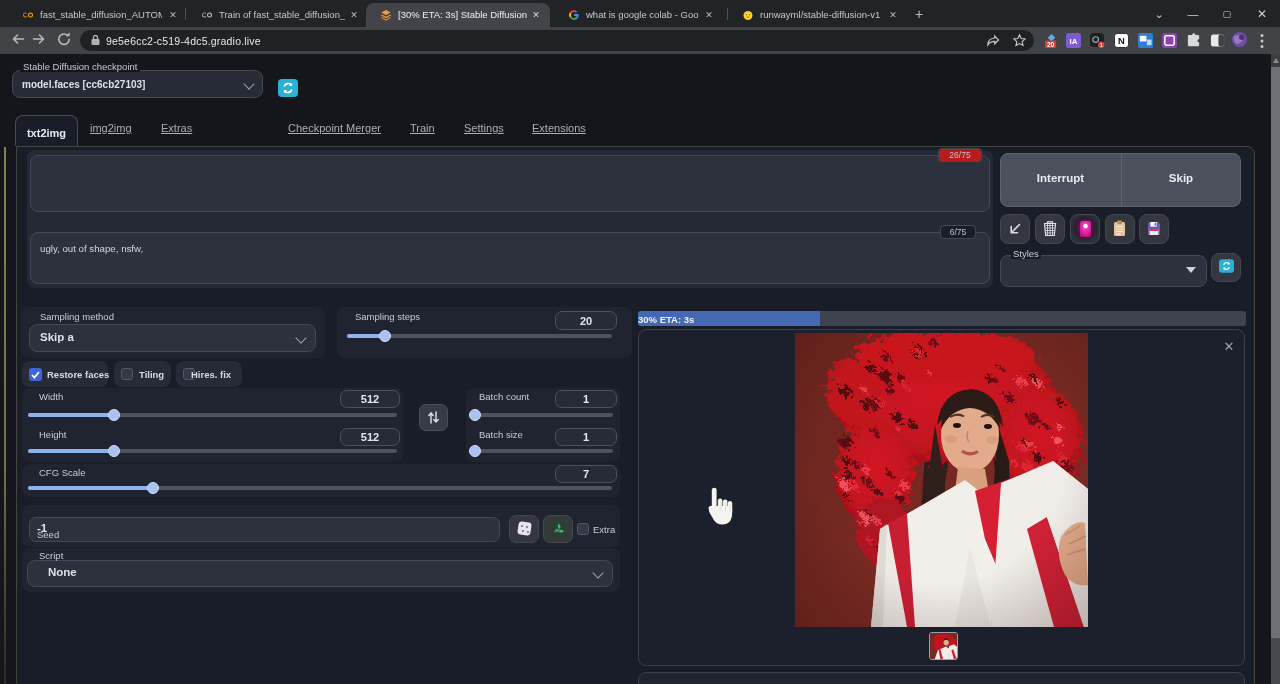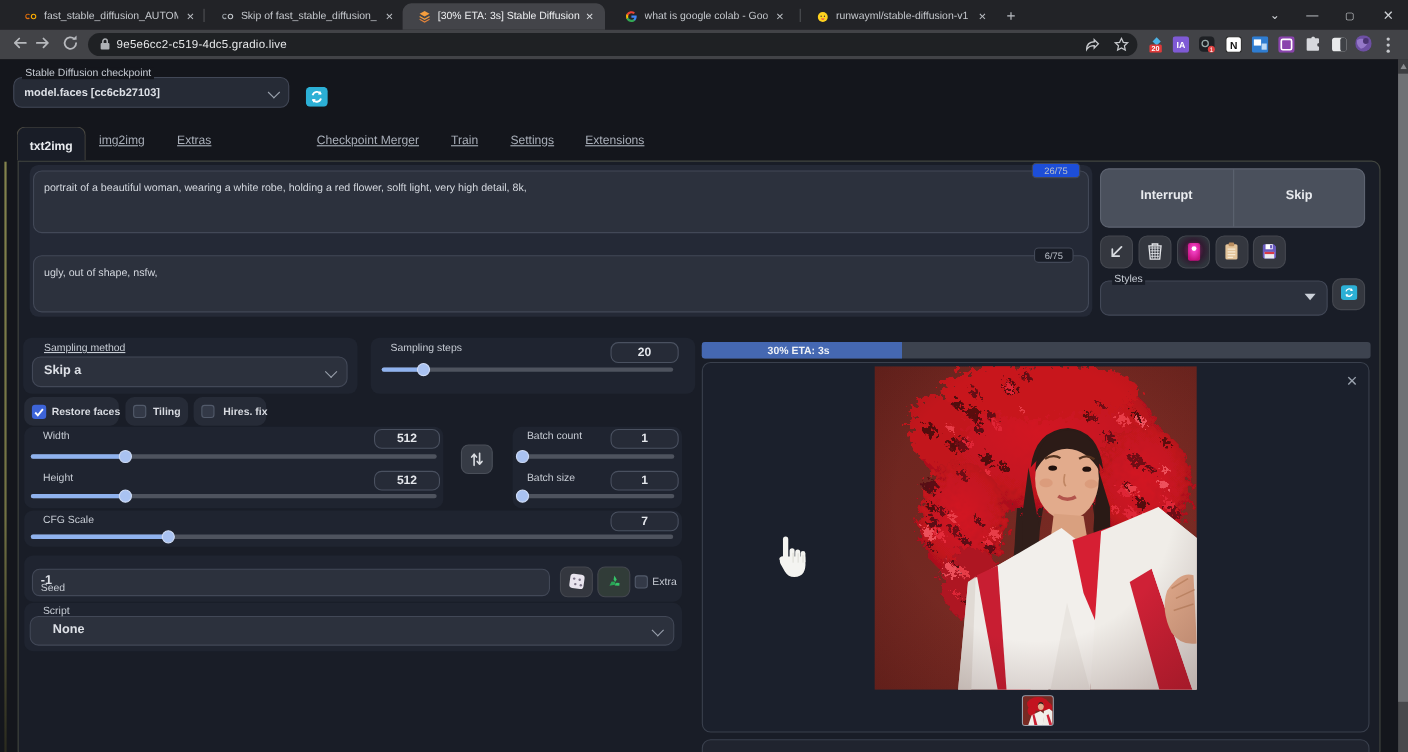--- a/index.html
+++ b/index.html
@@ -75,21 +75,21 @@
       </svg>
     <div class="ttl" style="width:122px;">fast_stable_diffusion_AUTOMA</div>
     <div class="tx" style="left:160px;">✕</div>
   </div>
   <div class="tabdiv abs" style="left:185px;"></div>
   <div class="tab abs" id="tab2" style="left:187px;width:176px;">
     <svg class="favic" viewBox="0 0 24 24">
         <path d="M7 7a5 5 0 1 0 0 10 5 5 0 0 0 3.2-1.2L8.6 14A3 3 0 1 1 9 9.7L10.3 8A5 5 0 0 0 7 7z" fill="#9aa0a6"></path>
         <path d="M17 7a5 5 0 1 0 0 10 5 5 0 0 0 0-10zm0 8a3 3 0 1 1 0-6 3 3 0 0 1 0 6z" fill="#bdc1c6"></path>
       </svg>
-    <div class="ttl" style="width:126px;">Skip of fast_stable_diffusion_</div>
+    <div class="ttl" style="width:126px;">Train of fast_stable_diffusion_</div>
     <div class="tx" style="left:162px;">✕</div>
   </div>
   <div class="tab abs" id="tab3" style="left:366px;width:184px;">
     <svg class="favic" viewBox="0 0 24 24">
         <path d="M12 2l9 5-9 5-9-5z" fill="#f59e3d"></path>
         <path d="M3 12l9 5 9-5" fill="none" stroke="#f59e3d" stroke-width="2.4"></path>
         <path d="M3 17l9 5 9-5" fill="none" stroke="#e2833a" stroke-width="2.2"></path>
       </svg>
     <div class="ttl" style="width:136px;">[30% ETA: 3s] Stable Diffusion</div>
     <div class="tx" style="left:165px;color:#d6d8dc;">✕</div>
@@ -212,22 +212,21 @@
   <div class="gtab abs" style="left:232px;margin-top:47px;">PNG Info</div>
   <div class="gtab abs" style="left:288px;">Checkpoint Merger</div>
   <div class="gtab abs" style="left:410px;">Train</div>
   <div class="gtab abs" style="left:464px;">Settings</div>
   <div class="gtab abs" style="left:532px;">Extensions</div>
 
   <div id="panel" class="abs"></div>
 
   <div class="block abs" style="left:27px;top:150px;width:966px;height:138px;background:#242936;"></div>
   <div class="input abs" style="left:30px;top:155px;width:960px;height:57px;"></div>
-  <div class="abs" style="left:40px;top:166px;font-size:9.7px;color:#d3d7de;">portrait of a beautiful woman, wearing a white robe, holding a red flower, solft light, very high detail, 8k,</div>
-  <div class="abs" style="left:938px;top:148px;width:44px;height:14px;background:#1d4ed8;border:1px solid #424857;border-radius:4px;font-size:8.5px;color:#bcc1ca;text-align:center;line-height:13px;">26/75</div>
+  <div class="abs" style="left:938px;top:148px;width:44px;height:14px;background:#b91c1c;border:1px solid #424857;border-radius:4px;font-size:8.5px;color:#bcc1ca;text-align:center;line-height:13px;">26/75</div>
   <div class="input abs" style="left:30px;top:232px;width:960px;height:52px;"></div>
   <div class="abs" style="left:40px;top:243px;font-size:9.7px;color:#d3d7de;">ugly, out of shape, nsfw,</div>
   <div class="abs" style="left:940px;top:225px;width:36px;height:14px;background:#191d27;border:1px solid #424857;border-radius:4px;font-size:8.5px;color:#bcc1ca;text-align:center;line-height:13px;">6/75</div>
 
   <div class="abs" style="left:1000px;top:153px;width:241px;height:54px;background:#4a505c;border:1px solid #5d6370;border-radius:8px;"></div>
   <div class="abs" style="left:1121px;top:154px;width:1px;height:52px;background:#5d6370;"></div>
   <div class="abs" style="left:1000px;top:172px;width:121px;text-align:center;font-size:11.5px;font-weight:600;color:#e9ebef;">Interrupt</div>
   <div class="abs" style="left:1121px;top:172px;width:120px;text-align:center;font-size:11.5px;font-weight:600;color:#e9ebef;">Skip</div>
 
   <div class="iconbtn abs" style="left:1000px;top:214px;"></div>
@@ -271,21 +270,21 @@
   <div class="abs" style="left:1186px;top:267px;width:0;height:0;border-left:5px solid transparent;border-right:5px solid transparent;border-top:6px solid #ccd1d9;"></div>
   <div class="iconbtn abs" style="left:1211px;top:253px;width:30px;height:29px;"></div>
   <svg class="abs" style="left:1219px;top:259px;" width="15" height="14" viewBox="0 0 20 18">
       <rect width="20" height="18" rx="4" fill="#2cb0d6"></rect>
       <path d="M6.2 11.5a4.2 4.2 0 0 0 7.6-1M13.8 6.5a4.2 4.2 0 0 0-7.6 1" fill="none" stroke="#fff" stroke-width="1.7"></path>
       <path d="M13 3.6l1.3 3.2 -3.3 .2z" fill="#fff"></path>
       <path d="M7 14.4l-1.3-3.2 3.3-.2z" fill="#fff"></path>
     </svg>
 
   <div class="block abs" style="left:21px;top:307px;width:304px;height:51px;"></div>
-  <div class="lbl abs" style="left:40px;top:311px;text-decoration:underline;">Sampling method</div>
+  <div class="lbl abs" style="left:40px;top:311px;">Sampling method</div>
   <div class="input abs" style="left:29px;top:324px;width:287px;height:28px;"></div>
   <div class="val abs" style="left:40px;top:331px;">Skip a</div>
   <div class="chev abs" style="left:297px;top:334px;"></div>
 
   <div class="block abs" style="left:337px;top:307px;width:295px;height:51px;"></div>
   <div class="lbl abs" style="left:355px;top:311px;">Sampling steps</div>
   <div class="numbox abs" style="left:555px;top:311px;width:62px;height:19px;line-height:18px;">20</div>
   <div class="sldtrack abs" style="left:347px;top:334px;width:265px;"></div>
   <div class="sldfill abs" style="left:347px;top:334px;width:38px;"></div>
   <div class="sldhandle abs" style="left:379px;top:330px;"></div>
@@ -294,21 +293,21 @@
   <div class="abs" style="left:29px;top:368px;width:13px;height:13px;border-radius:3px;background:#3d64d8;"></div>
   <svg class="abs" style="left:31px;top:371px;" width="9" height="8" viewBox="0 0 9 8">
       <path d="M1 4l2.4 2.6L8 1" fill="none" stroke="#fff" stroke-width="1.7"></path>
     </svg>
   <div class="cklbl abs" style="left:47px;top:369px;">Restore faces</div>
   <div class="block abs" style="left:114px;top:361px;width:57px;height:26px;background:#262b37;"></div>
   <div class="ckbox abs" style="left:121px;top:368px;"></div>
   <div class="cklbl abs" style="left:139px;top:369px;">Tiling</div>
   <div class="block abs" style="left:176px;top:361px;width:66px;height:26px;background:#262b37;"></div>
   <div class="ckbox abs" style="left:183px;top:368px;"></div>
-  <div class="cklbl abs" style="left:203px;top:369px;">Hires. fix</div>
+  <div class="cklbl abs" style="left:191px;top:369px;">Hires. fix</div>
 
   <div class="block abs" style="left:22px;top:388px;width:381px;height:74px;"></div>
   <div class="lbl abs" style="left:39px;top:391px;">Width</div>
   <div class="numbox abs" style="left:340px;top:390px;width:60px;height:18px;line-height:17px;">512</div>
   <div class="sldtrack abs" style="left:28px;top:413px;width:369px;"></div>
   <div class="sldfill abs" style="left:28px;top:413px;width:87px;"></div>
   <div class="sldhandle abs" style="left:108px;top:409px;"></div>
   <div class="lbl abs" style="left:39px;top:429px;">Height</div>
   <div class="numbox abs" style="left:340px;top:428px;width:60px;height:18px;line-height:17px;">512</div>
   <div class="sldtrack abs" style="left:28px;top:449px;width:369px;"></div>
@@ -360,21 +359,21 @@
   <div class="cklbl abs" style="left:593px;top:524px;font-weight:400;color:#c7ccd4;">Extra</div>
 
   <div class="block abs" style="left:22px;top:548px;width:598px;height:44px;"></div>
   <div class="lbl abs" style="left:39px;top:550px;">Script</div>
   <div class="input abs" style="left:27px;top:560px;width:586px;height:27px;"></div>
   <div class="val abs" style="left:37px;top:566px;margin-left:11px;">None</div>
   <div class="chev abs" style="left:594px;top:569px;"></div>
 
   <div class="abs" style="left:638px;top:311px;width:608px;height:15px;background:#3d434f;border-radius:3px;"></div>
   <div class="abs" style="left:638px;top:311px;width:182px;height:15px;background:#4568b2;border-radius:3px 0 0 3px;"></div>
-  <div class="abs" style="left:638px;top:314px;width:176px;text-align:center;font-size:9.5px;font-weight:700;color:#eef1f6;">30% ETA: 3s</div>
+  <div class="abs" style="left:638px;top:314px;width:176px;text-align:left;font-size:9.5px;font-weight:700;color:#eef1f6;">30% ETA: 3s</div>
   <div class="abs" style="left:638px;top:329px;width:607px;height:337px;background:#1b202c;border:1px solid #3a404d;border-radius:8px;"></div>
   <div class="abs" style="left:1221px;top:339px;width:16px;height:16px;color:#9aa2ae;font-size:13px;line-height:16px;text-align:center;">✕</div>
 
   <svg class="abs" style="left:795px;top:333px;" width="293" height="294" viewBox="0 0 293 294">
     <defs>
       <linearGradient id="bgred" x1="0" y1="0" x2="1" y2="1">
         <stop offset="0%" stop-color="#6b251f"></stop>
           <stop offset="60%" stop-color="#782a23"></stop>
           <stop offset="100%" stop-color="#833028"></stop>
       </linearGradient>

